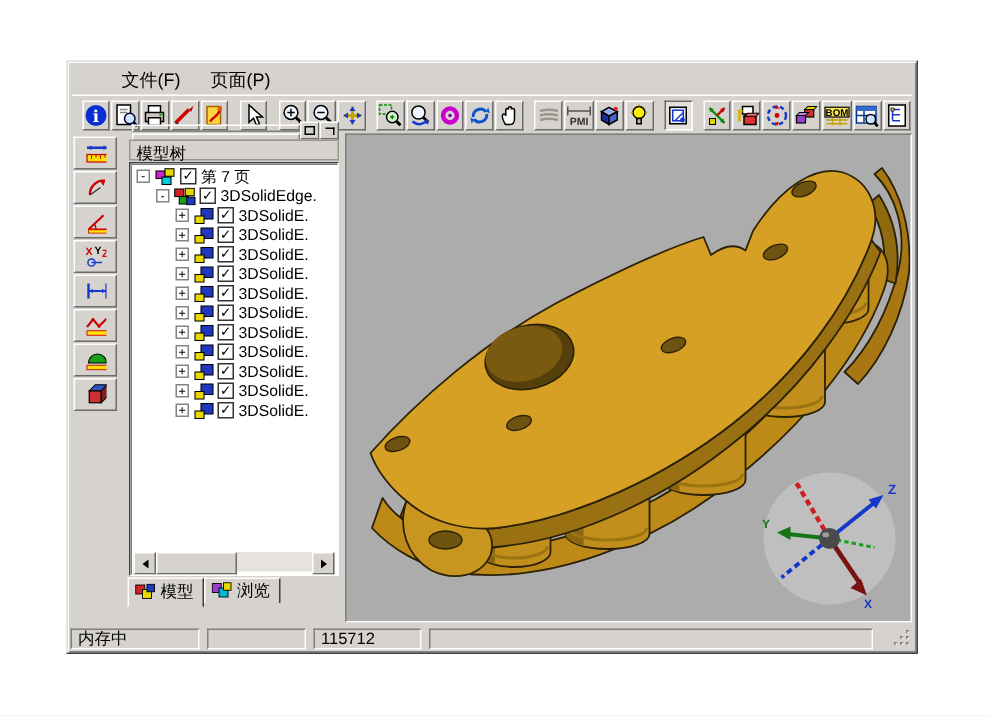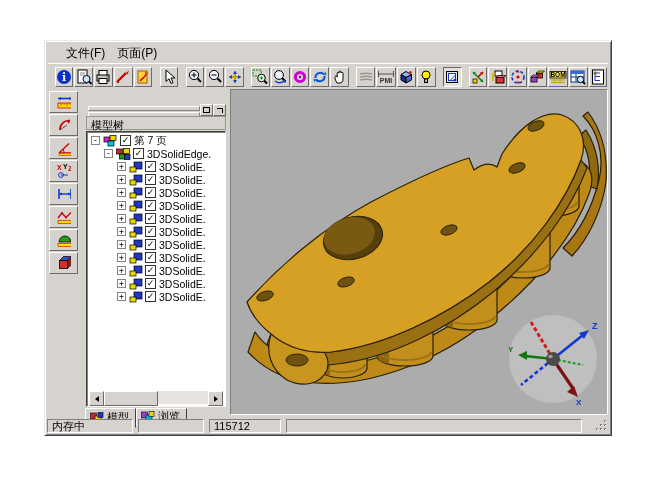--- a/index.html
+++ b/index.html
@@ -3,37 +3,37 @@
 <meta charset="utf-8">
 <style>
   html,body{margin:0;padding:0;}
   body{width:660px;height:477px;background:#ffffff;font-family:"Liberation Sans","DejaVu Sans",sans-serif;}
   #screen{position:relative;width:660px;height:477px;background:#fff;overflow:hidden;}
   
   .app{position:absolute;left:44px;top:40px;width:566px;height:394px;background:#D6D3CE;
        border:1px solid;border-color:#E8E8E8 #404040 #404040 #E8E8E8;
        box-shadow:inset 1px 1px 0 #FFFFFF,inset -1px -1px 0 #808080;}
   
-  .menubar{position:absolute;left:3px;top:3px;right:3px;height:19px;display:flex;align-items:center;
-           padding-left:12px;gap:0;font-size:12px;color:#000;}
+  .menubar{position:absolute;left:18px;top:3px;right:3px;height:19px;display:flex;align-items:center;
+           padding-left:12px;gap:8px;font-size:12px;color:#000;}
   .menu-item{padding:1px 6px;cursor:default;}
   
   .toolbar{position:absolute;left:3px;top:22px;right:3px;height:26px;display:flex;align-items:center;
            border-top:1px solid #FFFFFF;padding-left:6px;}
   .tb{width:21px;height:20px;padding:0;margin:0 0.5px;background:#D6D3CE;display:flex;align-items:center;justify-content:center;
       border:1px solid;border-color:#FFFFFF #6b6b6b #6b6b6b #FFFFFF;}
   .tb.pressed{border-color:#6b6b6b #FFFFFF #FFFFFF #6b6b6b;background:#E4E1DC;}
   .tb svg{display:block;}
   .tsep{width:7px;height:20px;}
   
   .sidebar{position:absolute;left:4px;top:50px;width:34px;display:flex;flex-direction:column;}
   .mb{width:29px;height:22px;margin-bottom:1px;background:#D6D3CE;display:flex;align-items:center;justify-content:center;
       border:1px solid;border-color:#FFFFFF #6b6b6b #6b6b6b #FFFFFF;}
   
-  .panel{position:absolute;left:40px;top:63px;width:142px;height:324px;}
+  .panel{position:absolute;left:40px;top:40px;width:142px;height:324px;}
   .gripper{position:absolute;left:1px;top:0;right:1px;height:11px;}
   .griplines{position:absolute;left:2px;top:2px;right:26px;}
   .gripline{height:3px;margin-bottom:1px;border:1px solid;border-color:#FFFFFF #808080 #808080 #FFFFFF;}
   .pbtn{position:absolute;top:0;width:11px;height:10px;background:#D6D3CE;border:1px solid;
         border-color:#FFFFFF #6b6b6b #6b6b6b #FFFFFF;display:flex;align-items:center;justify-content:center;}
   .pbtn.b1{right:13px;} .pbtn.b2{right:0;}
   .glyph-restore{width:5px;height:4px;border:1px solid #000;}
   .glyph-hide{width:5px;height:4px;border:1px solid #000;border-left:none;border-bottom:none;}
   .phdr{position:absolute;left:1px;top:12px;right:1px;height:14px;font-size:11px;color:#000;
         padding:1px 4px;box-sizing:border-box;background:#D6D3CE;border:1px solid #9a978f;}

